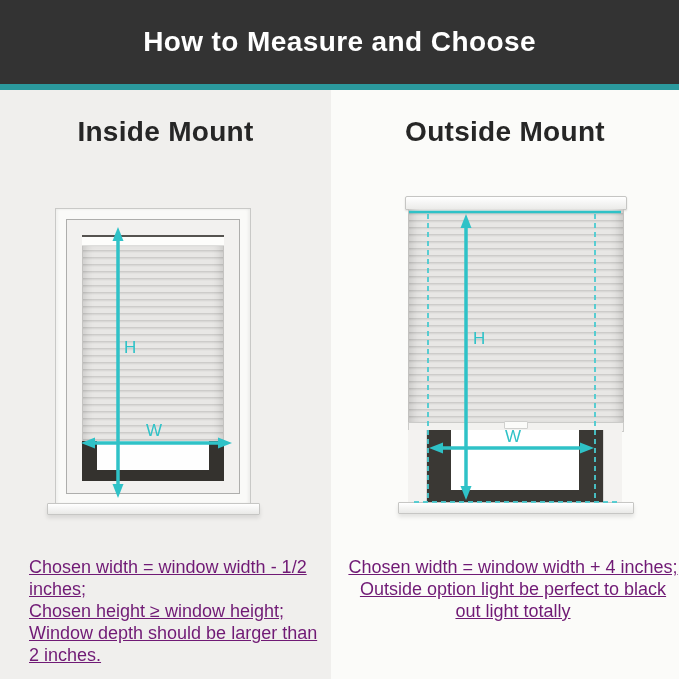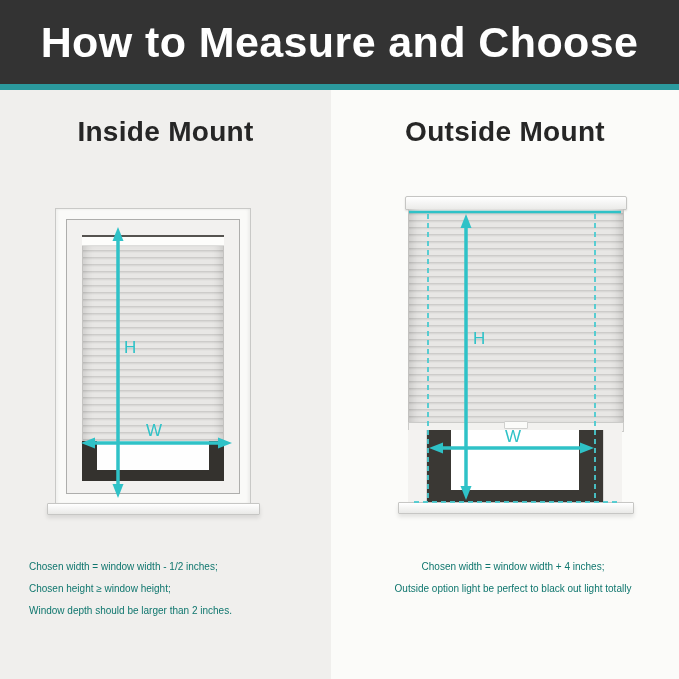--- a/index.html
+++ b/index.html
@@ -6,21 +6,21 @@
   .canvas{
     position:relative;width:679px;height:679px;overflow:hidden;
     font-family:"Liberation Sans", sans-serif;background:#fbfbf9;
   }
   
   .header{
     position:absolute;left:0;top:0;width:679px;height:84px;
     background:#333333;display:flex;align-items:center;justify-content:center;
   }
   .header h1{
-    margin:0;color:#ffffff;font-size:43px;font-weight:900;letter-spacing:.4px;
+    margin:0;color:#ffffff;font-size:28px;font-weight:900;letter-spacing:.4px;
   }
   .accent-stripe{position:absolute;left:0;top:84px;width:679px;height:6px;background:#2b9a9e;}
   
   .panel{position:absolute;top:90px;height:589px;}
   .panel.left{left:0;width:331px;background:#f0efed;}
   .panel.right{left:331px;width:348px;background:#fbfbf9;}
   .section-title{
     position:absolute;top:116px;margin:0;text-align:center;
     font-size:28px;font-weight:800;color:#262626;letter-spacing:.3px;
   }
@@ -79,21 +79,21 @@
   .rw-sideframe.r{border-left:1px solid #d8d8d6;}
   .rw-mid{flex:1;position:relative;background:#3a3834;}
   .rw-glass{position:absolute;left:24px;right:24px;top:0;bottom:12px;background:#ffffff;}
   .rw-sill{left:398px;top:502px;width:234px;}
   
   .measure-overlay{position:absolute;left:0;top:0;width:679px;height:679px;pointer-events:none;}
   .dim-label{
     position:absolute;color:#2fc2c7;font-size:17px;font-weight:400;line-height:1;
   }
   
-  .notes{position:absolute;font-size:10px;line-height:22px;color:#0f766e;}
+  .notes{position:absolute;font-size:18px;line-height:22px;color:#701a75;text-decoration:underline;}
   .notes.left{left:29px;top:556px;width:300px;}
   .notes.right{left:348px;top:556px;width:330px;text-align:center;}
 </style>
 </head>
 <body>
 
 <div class="canvas">
 
   <div class="header">
     <h1>How to Measure and Choose</h1>

